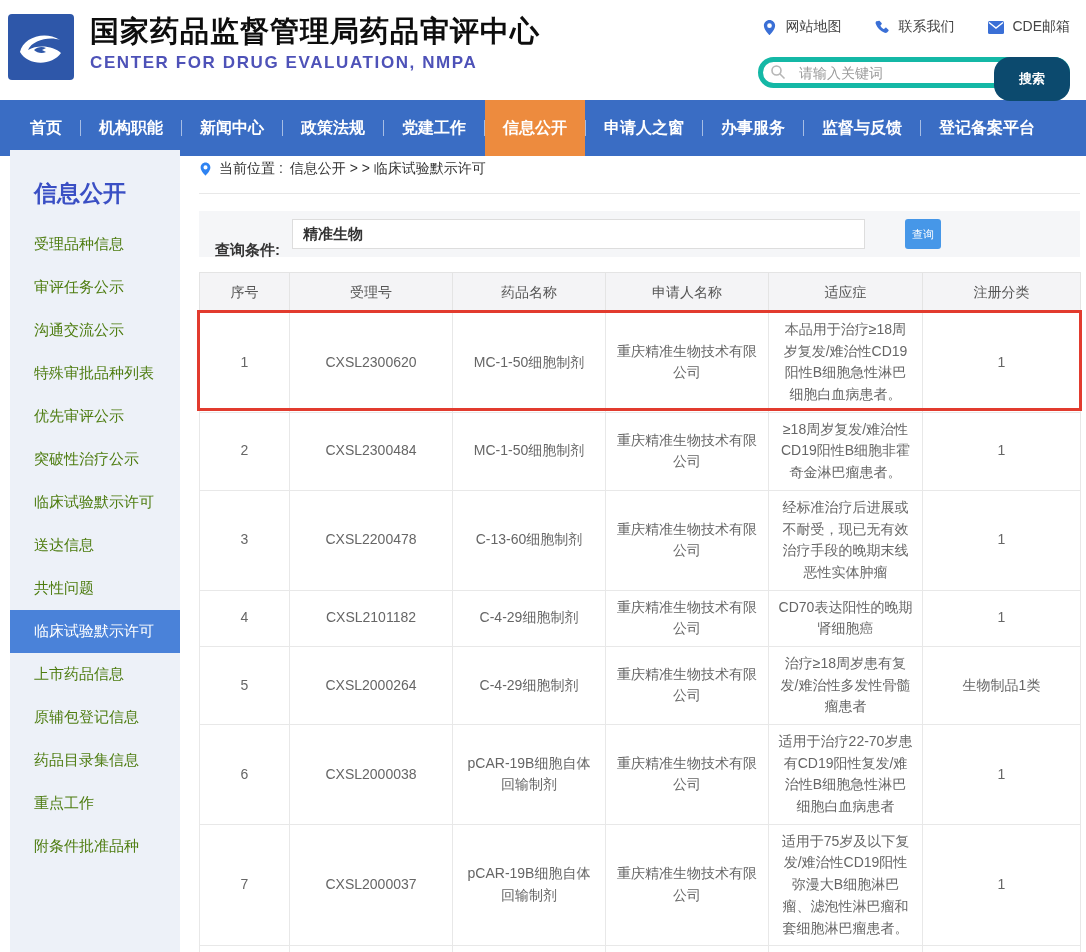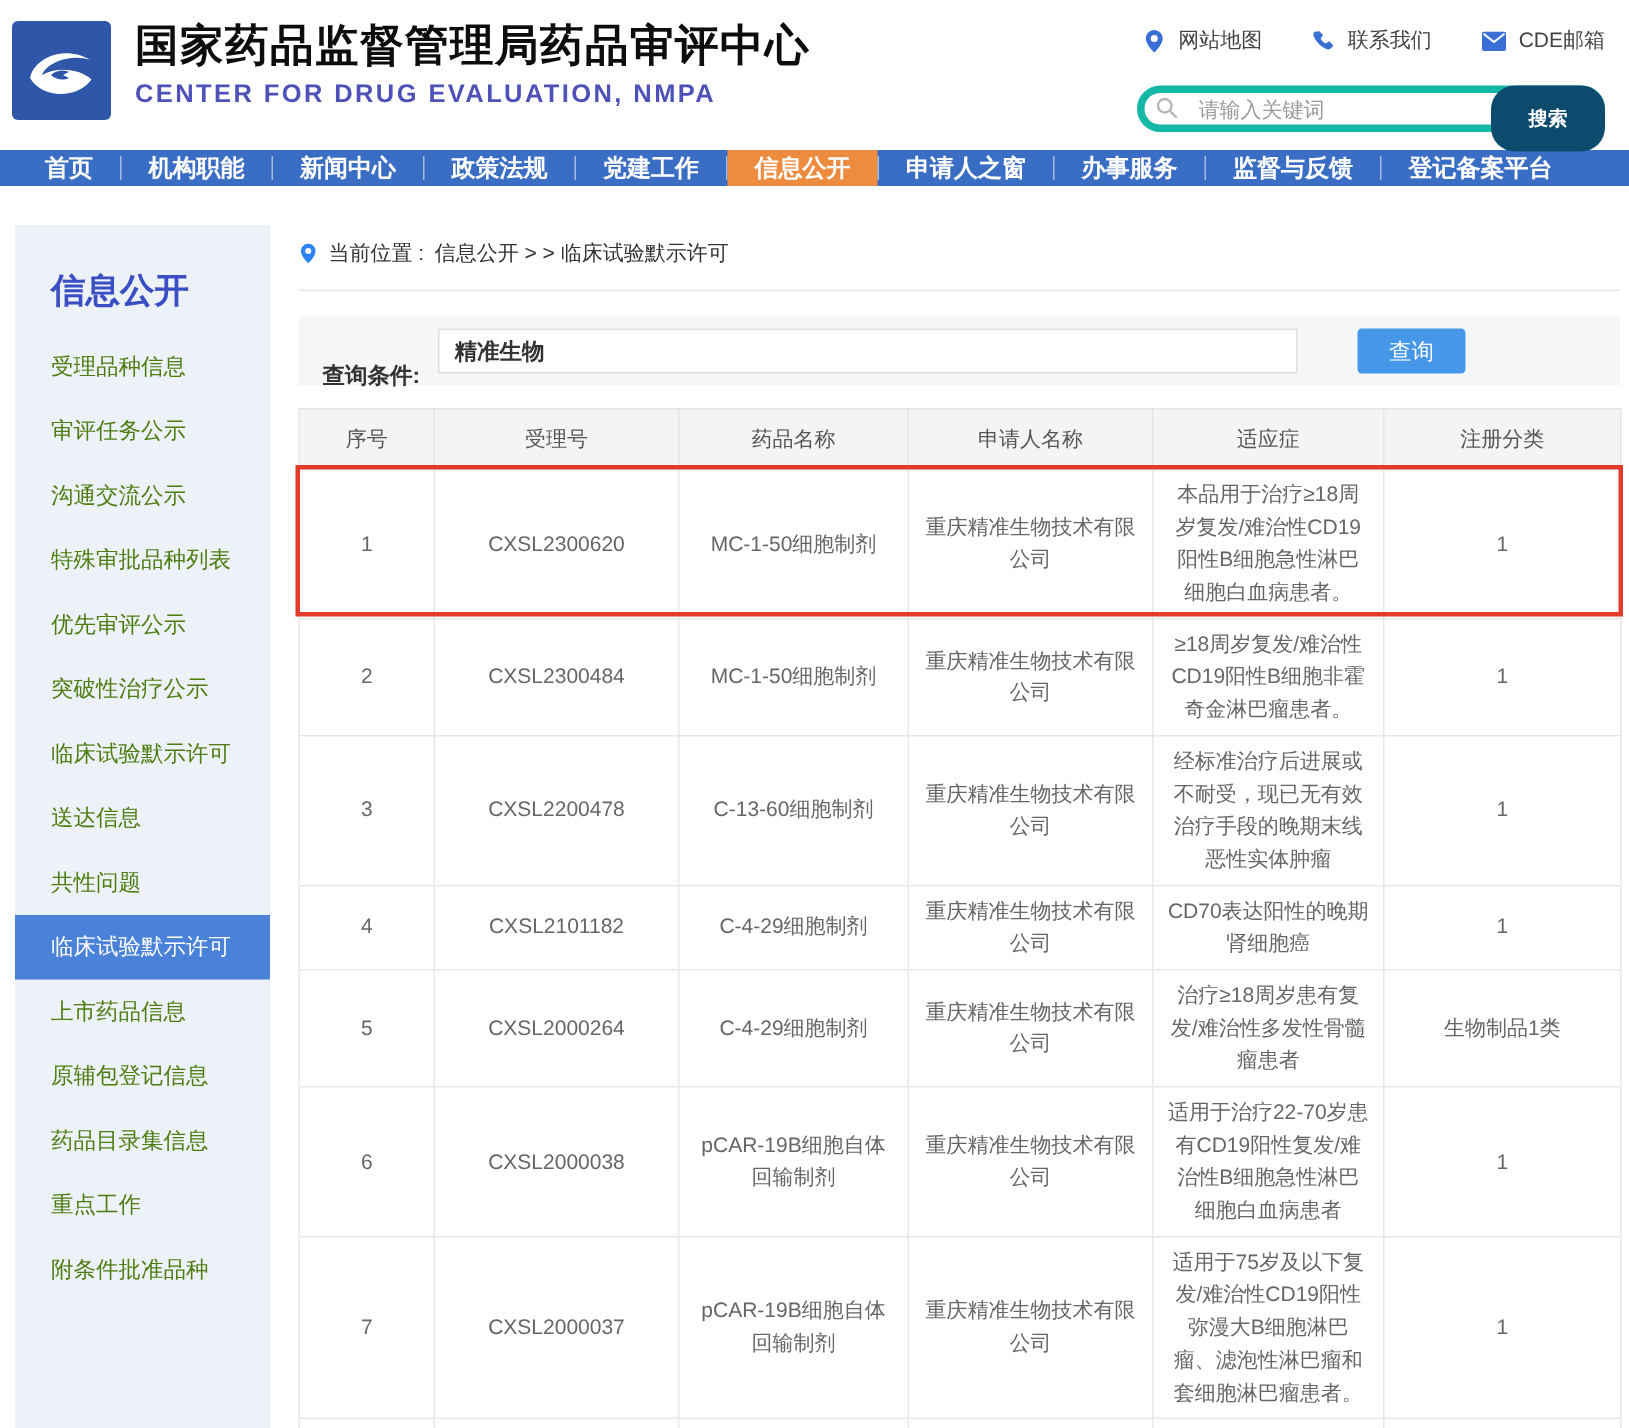--- a/index.html
+++ b/index.html
@@ -29,21 +29,21 @@
   }
   .search-input::placeholder { color:#9a9a9a; }
   .search-glass { position:absolute; left:12px; top:7px; }
   .search-btn {
     position:absolute; right:0; top:0; height:44px; width:76px; border:none;
     border-radius:16px; background:#0c4a6e; color:#fff; font-size:13px; font-weight:bold; cursor:pointer;
     font-family:"Liberation Sans","DejaVu Sans",sans-serif;
   }
   
   .main-nav {
-    height:24px; background:#3a6dc4; display:flex; align-items:stretch; padding-left:12px;
+    height:56px; background:#3a6dc4; display:flex; align-items:stretch; padding-left:12px;
   }
   .nav-item {
     display:flex; align-items:center; padding:0 18px; color:#fff;
     font-size:16px; font-weight:bold; cursor:pointer; white-space:nowrap;
   }
   .nav-item.active { background:#ed8b3e; }
   .nav-sep { width:1px; height:16px; background:rgba(255,255,255,.55); align-self:center; }
   
   .content { position:absolute; top:150px; left:0; right:0; bottom:0; }
   .sidebar {
@@ -62,22 +62,22 @@
   .query-bar {
     margin-top:17px; background:#f5f6f8; height:46px; display:flex; align-items:center; padding:0 16px;
   }
   .query-label { font-size:15px; font-weight:bold; color:#333; white-space:nowrap;margin-top:32px; }
   .query-input {
     width:573px; height:30px; margin-left:12px; border:1px solid #ddd; background:#fff;
     font-size:15px; font-weight:bold; color:#333; padding:0 10px; outline:none;
     font-family:"Liberation Sans","DejaVu Sans",sans-serif;
   }
   .query-btn {
-    margin-left:40px; height:30px; padding:0 21px; border:none; border-radius:3px;
-    background:#4697e8; color:#fff; font-size:15px; cursor:pointer;
+    margin-left:40px; height:30px; padding:0 7px; border:none; border-radius:3px;
+    background:#4697e8; color:#fff; font-size:11px; cursor:pointer;
     font-family:"Liberation Sans","DejaVu Sans",sans-serif;
   }
   
   .table-wrap { position:relative; margin-top:15px; }
   table.data-table {
     width:881px; border-collapse:collapse; table-layout:fixed;
     font-size:14px; color:#666; text-align:center;
   }
   .data-table th {
     background:#f4f4f6; color:#555; font-weight:normal; height:40px;

